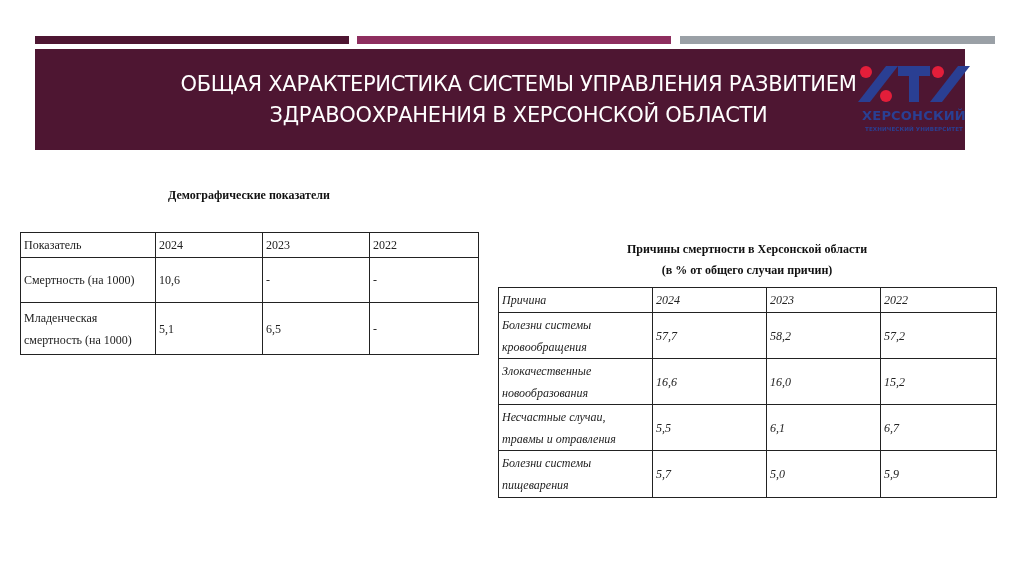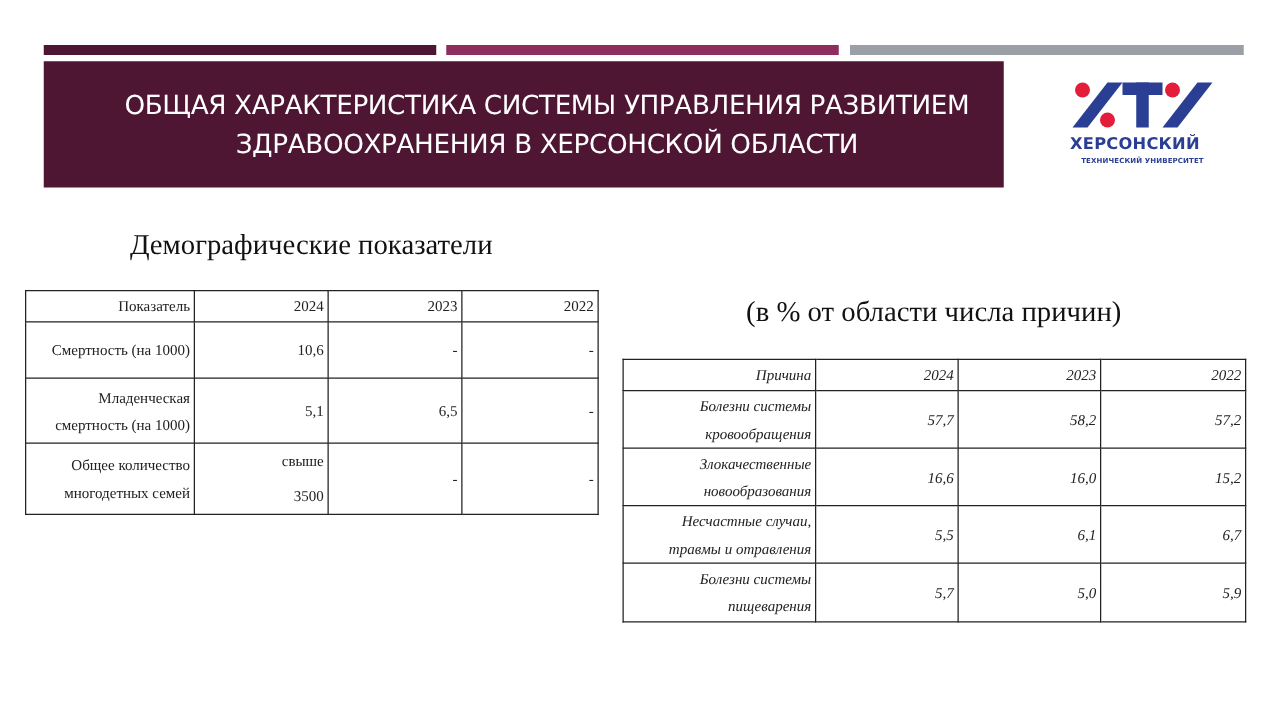--- a/index.html
+++ b/index.html
@@ -5,50 +5,50 @@
   * { box-sizing: border-box; margin: 0; padding: 0; }
   html, body { width: 1024px; height: 574px; background: #ffffff; overflow: hidden; }
   body { position: relative; font-family: "Liberation Serif", serif; color: #1a1a1a; }
 
   .bar { position: absolute; top: 36px; height: 8px; }
   .bar1 { left: 35px; width: 314px; background: #4e1632; }
   .bar2 { left: 357px; width: 314px; background: #8e2e5f; }
   .bar3 { left: 680px; width: 315px; background: #9aa0a6; }
 
   .header {
-    position: absolute; left: 35px; top: 49px; width: 768px; height: 101px;
+    position: absolute; left: 35px; top: 49px; width: 930px; height: 101px;
     background: #4e1632; color: #ffffff;
     display: flex; flex-direction: column; align-items: center; justify-content: center;
     font-family: "DejaVu Sans", sans-serif; font-size: 21px; line-height: 31px;
     letter-spacing: -0.3px; text-align: right; padding-left: 37px;
   }
 
   .logo { position: absolute; left: 856px; top: 62px; width: 116px; height: 78px; }
   .logo svg { display: block; }
   .logo-name {
-    position: absolute; left: 0; top: 46px; width: 116px; text-align: left;
+    position: absolute; left: 0; top: 46px; width: 116px; text-align: center;
     font-family: "DejaVu Sans", sans-serif; font-weight: bold; font-size: 13px;
     color: #2a3f93; letter-spacing: 0.2px;
   }
   .logo-sub {
     position: absolute; left: 0; top: 64px; width: 116px; text-align: center;
     font-family: "DejaVu Sans", sans-serif; font-weight: bold; font-size: 5.6px;
     color: #2a3f93; letter-spacing: 0.1px;
   }
 
   .caption {
-    position: absolute; text-align: center; font-weight: normal;
-    font-size: 23px; line-height: 21px; color: #111;
+    position: absolute; text-align: center; font-weight: bold;
+    font-size: 12px; line-height: 21px; color: #111;
   }
   .cap-left { left: 20px; width: 458px; top: 185px; }
   .cap-right { left: 498px; width: 540px; top: 239px; left: 498px; width: 498px; }
 
   table { position: absolute; border-collapse: collapse; table-layout: fixed; }
   td, th {
-    border: 1.5px solid #222; text-align: right; vertical-align: middle;
+    border: 1.5px solid #222; text-align: left; vertical-align: middle;
     font-weight: normal; font-size: 12px; line-height: 22px; color: #222;
     padding: 0 3px;
     margin-left: 27px;
   }
   .tbl-left { left: 20px; top: 232px; width: 458px; }
   .tbl-right { left: 498px; top: 287px; width: 498px; font-style: italic; }
   .tbl-left th, .tbl-right th { height: 25px; }
 </style>
 </head>
 <body>
@@ -105,37 +105,26 @@
   </tr>
   <tr style="height:52px">
     <td>
       <div>Младенческая</div>
       <div>смертность (на 1000)</div>
     </td>
     <td>5,1</td>
     <td>6,5</td>
     <td>-</td>
   </tr>
-  <tr style="height:55px">
-    <td>
-      <div>Общее количество</div>
-      <div>многодетных семей</div>
-    </td>
-    <td style="line-height:28px">
-      <div>свыше</div>
-      <div>3500</div>
-    </td>
-    <td>-</td>
-    <td>-</td>
-  </tr>
 </tbody>
   </table>
 
 <div class="caption cap-right">
-  <div>(в % от области числа причин)</div>
+  <div>Причины смертности в Херсонской области</div>
+  <div>(в % от общего случаи причин)</div>
 </div>
 
 <table class="tbl-right">
   <colgroup>
     <col style="width:154px">
       <col style="width:114px">
       <col style="width:114px">
       <col style="width:116px">
   </colgroup>
   <tbody>

